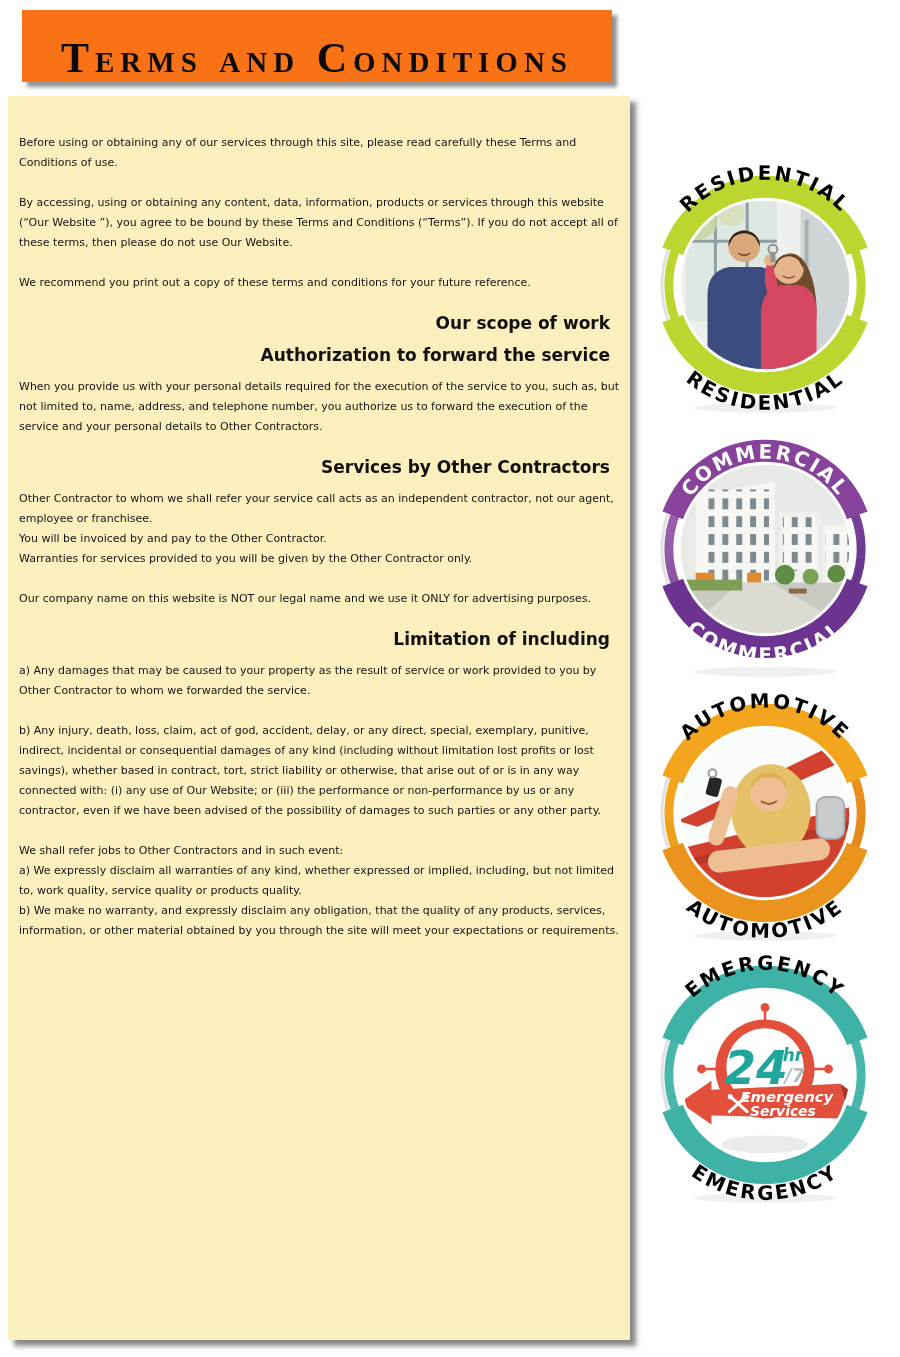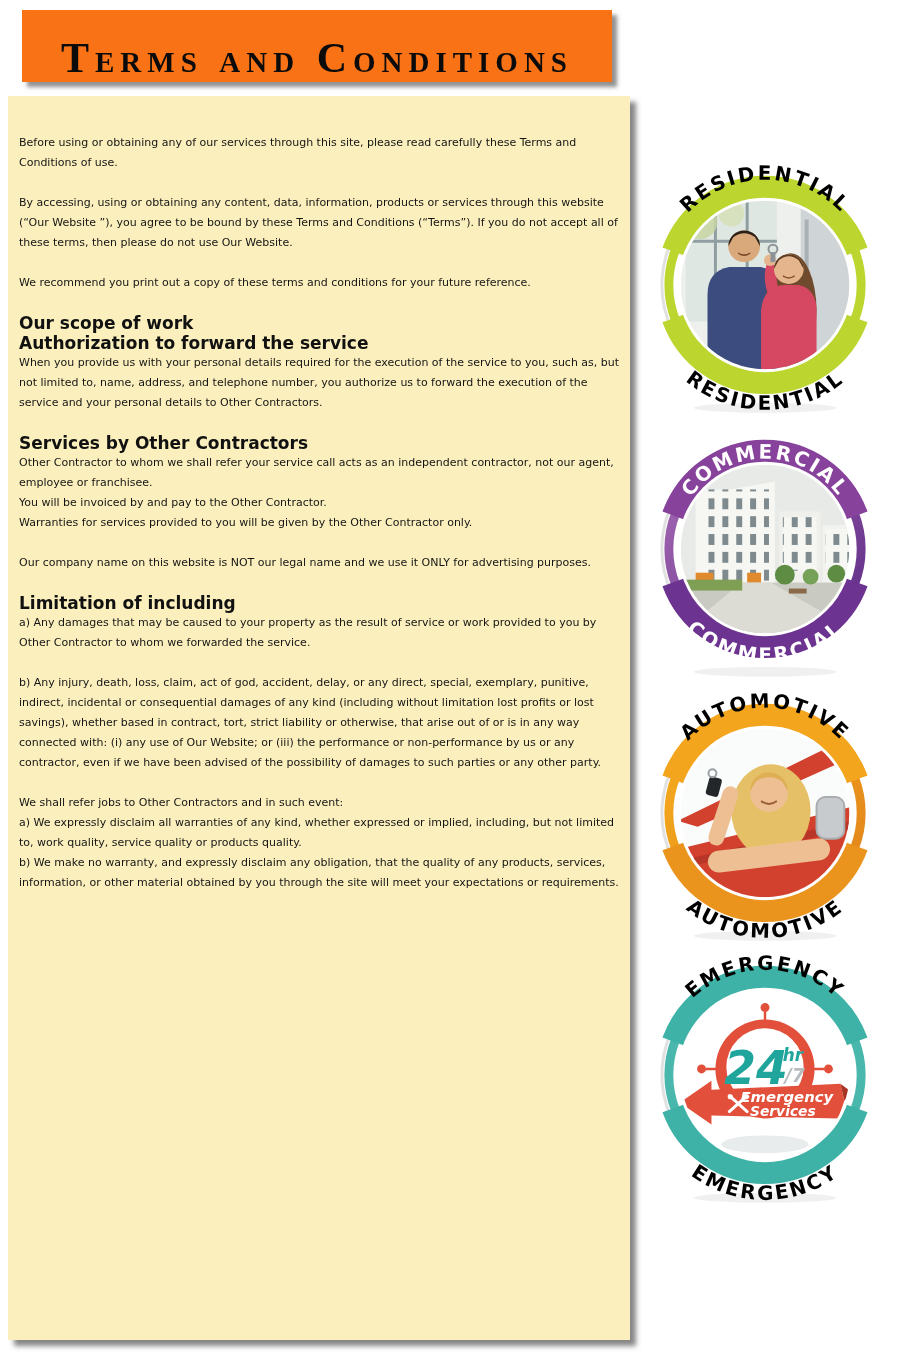--- a/index.html
+++ b/index.html
@@ -9,21 +9,21 @@
   .hdr{position:absolute;left:22px;top:10px;width:590px;height:72px;background:#f97316;
        box-shadow:5px 5px 4px rgba(55,55,55,.55);
        display:flex;align-items:flex-end;justify-content:center;}
   .hdr .t{font-family:"Liberation Serif", serif;font-variant:small-caps;font-weight:700;
           font-size:42px;letter-spacing:6px;color:#0b0b0b;white-space:nowrap;}
   
   .panel{position:absolute;left:8px;top:96px;width:622px;height:1244px;background:#fbf0bd;
          box-shadow:6px 6px 5px rgba(70,70,70,.65);box-sizing:border-box;
          padding:37px 8px 0 11px;overflow:hidden;}
   .panel p{margin:0 0 20px 0;font-size:11px;line-height:20px;color:#151515;white-space:pre-wrap;}
-  .panel h3{margin:0;font-size:17px;line-height:20px;color:#111;font-weight:bold;}
+  .panel h3{margin:12px;font-size:17px;line-height:20px;color:#111;font-weight:bold;text-align:right;}
   
   .badge{position:absolute;width:230px;}
   .badge svg{display:block;width:230px;height:auto;}
   .arctext{font-family:"DejaVu Sans", sans-serif;font-weight:bold;font-size:20px;letter-spacing:2.5px;}
 </style>
 </head>
 <body>
 
 <div id="stage">
 

